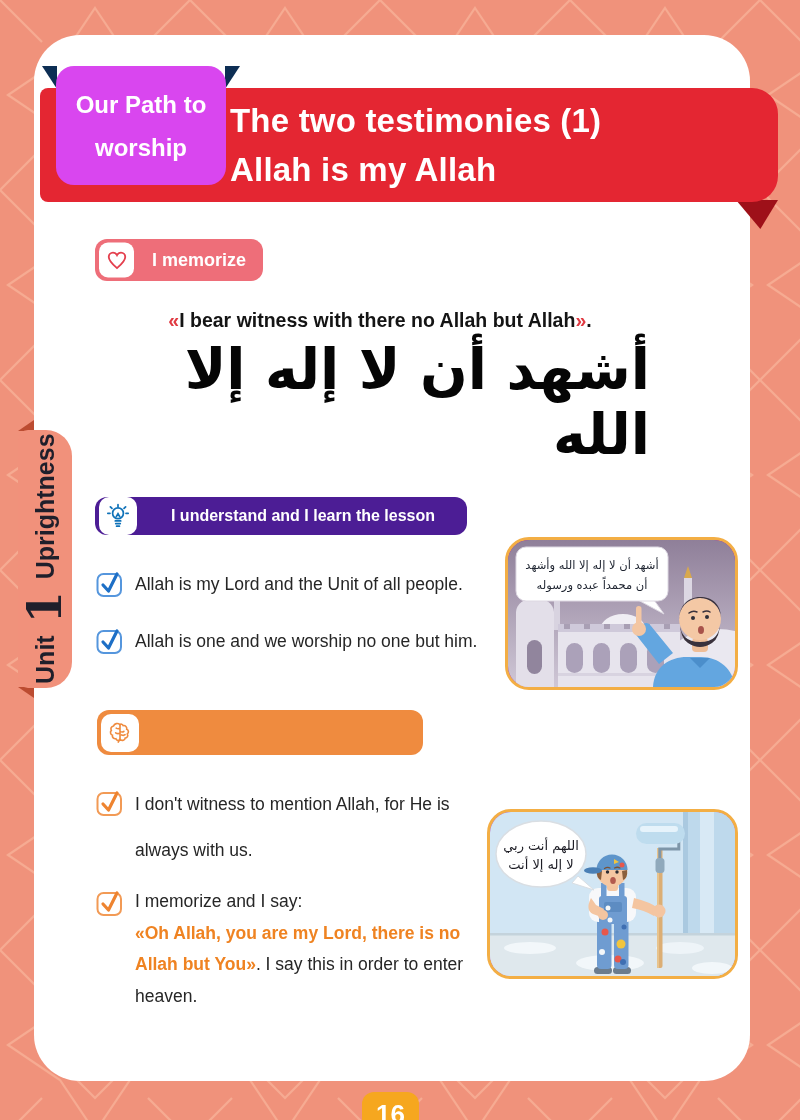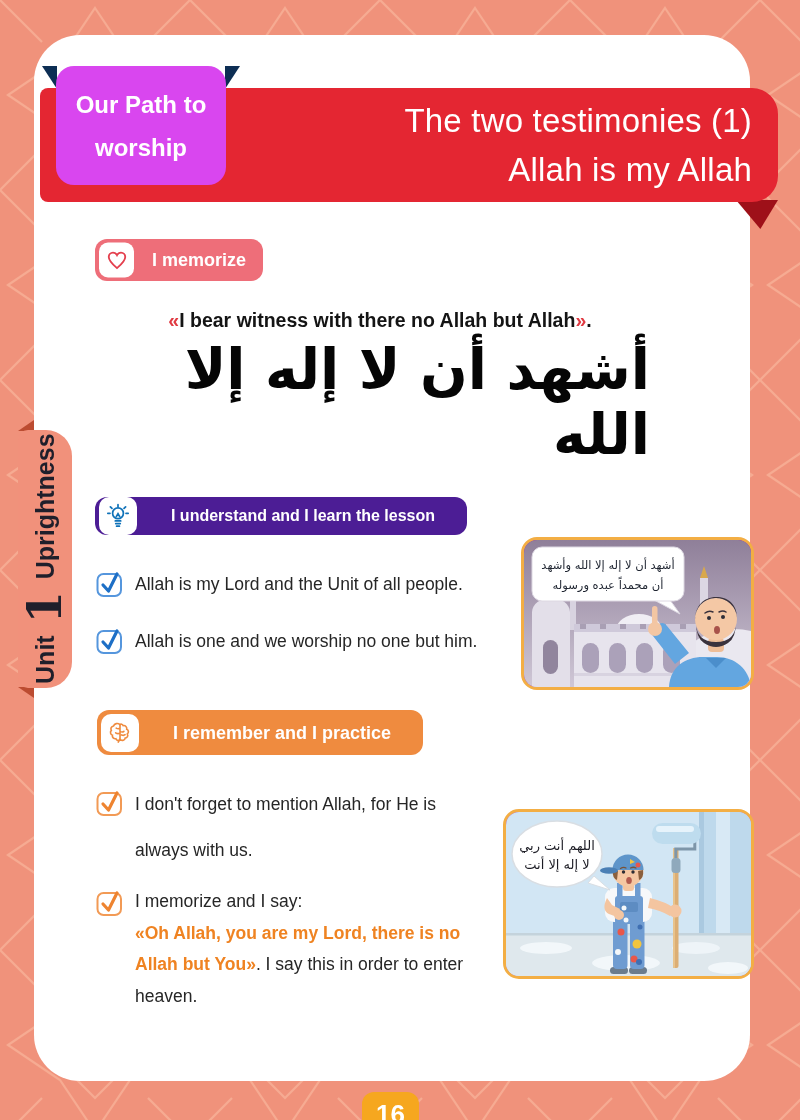--- a/index.html
+++ b/index.html
@@ -4,21 +4,21 @@
 <style>
   * { margin:0; padding:0; box-sizing:border-box; }
   html,body { background:#fff; }
   body { font-family:"Liberation Sans","DejaVu Sans",sans-serif; }
   .page { position:relative; width:800px; height:1120px; overflow:hidden; background:#f0927b; }
   .bg-svg { position:absolute; left:0; top:0; z-index:0; }
   .card { position:absolute; left:34px; top:35px; width:716px; height:1046px; background:#ffffff; border-radius:46px; z-index:1; }
 
   
   .banner { position:absolute; left:40px; top:88px; width:738px; height:114px; background:#e42632; border-radius:8px 26px 26px 8px; z-index:3; }
-  .banner-text { position:absolute; left:190px; right:26px; top:8px; text-align:right; color:#fff; font-size:33px; font-weight:normal; line-height:49px; letter-spacing:.2px; }
+  .banner-text { position:absolute; left:190px; right:26px; top:8px; text-align:left; color:#fff; font-size:33px; font-weight:bold; line-height:49px; letter-spacing:.2px; }
   .banner-fold { position:absolute; left:736px; top:200px; width:42px; height:29px; background:#9e1019; clip-path:polygon(0 0,100% 0,58% 100%); z-index:2; }
   .path-badge { position:absolute; left:56px; top:66px; width:170px; height:119px; background:#d946ef; border-radius:18px; z-index:4; color:#fff; font-size:24px; font-weight:bold; text-align:center; padding-top:17px; line-height:43px; }
   .path-fold { position:absolute; width:15px; height:23px; background:#0d2e54; z-index:3; }
   .path-fold.left  { left:42px;  top:66px; clip-path:polygon(0 0,100% 0,100% 100%); }
   .path-fold.right { left:225px; top:66px; clip-path:polygon(0 0,100% 0,0 100%); }
 
   
   .side-tab { position:absolute; left:18px; top:430px; width:54px; height:258px; background:#f1917b; border-radius:10px 26px 26px 10px; z-index:2; display:flex; align-items:center; justify-content:center; }
   .side-tab .vtext { transform:rotate(-90deg); white-space:nowrap; display:flex; align-items:center; gap:12px; font-weight:bold; font-size:25px; color:#1f1f2b; }
   .side-tab .unit-num { font-family:"DejaVu Serif",serif; font-size:46px; font-weight:bold; line-height:.9; }
@@ -47,21 +47,21 @@
   .check-item svg { flex:0 0 auto; }
   #chk1 { left:96px; top:572px; width:430px; } #chk1 svg { margin-top:-3px; }
   #chk2 { left:96px; top:629px; width:430px; } #chk2 svg { margin-top:-3px; }
   #chk1 .itm-text, #chk2 .itm-text { padding-top:2px; }
   #chk3 { left:96px; top:781px; width:372px; } #chk3 .itm-text { line-height:2.65; } #chk3 svg { margin-top:7px; }
   #chk4 { left:96px; top:886px; width:392px; } #chk4 .itm-text { line-height:1.8; } #chk4 svg { margin-top:2px; }
   .orange-quote { color:#ef8322; font-weight:bold; }
   .block { display:block; }
 
   
-  .illus { position:absolute; border:3px solid #f3ae44; border-radius:16px; overflow:hidden; background:#a21caf; z-index:2;margin-left:16px; }
+  .illus { position:absolute; border:3px solid #f3ae44; border-radius:24px; overflow:hidden; background:#a21caf; z-index:2; }
   #illus1 { left:505px; top:537px; width:233px; height:153px; }
   #illus2 { left:487px; top:809px; width:251px; height:170px; }
   .illus svg { display:block; width:100%; height:100%; }
 
   
   .page-tab { position:absolute; left:362px; top:1092px; width:57px; height:64px; background:#f6a71f; border-radius:12px; z-index:2; text-align:center; color:#fff; font-weight:bold; font-size:26px; padding-top:7px; }
 </style>
 </head>
 <body>
 
@@ -201,29 +201,28 @@
     </svg>
   </div>
 
   <div class="section-badge" id="badge-practice">
     <span class="badge-icon">
       <svg width="26" height="26" viewBox="0 0 24 24" fill="none" stroke="#ef8b3f" stroke-width="1.5" stroke-linecap="round">
         <path d="M12 4.2c-2-1.7-5.2-1-6 1.3-2 .3-3 2.5-2 4.1-1.4 1.4-.8 3.8 1 4.4-.4 2 1.2 3.6 3.2 3.3.6 1.8 3 2.3 4.2.8 1.6 1.3 4 .6 4.4-1.4 1.9-.2 3-2.2 2-3.8 1.5-1.2 1.2-3.6-.6-4.3.5-2-1.3-3.9-3.3-3.4-.6-1.3-2.1-1.7-2.9-1z"></path>
         <path d="M12 4.6v12.6M12 17.2l-1.6 3.2M8.5 7.5q2 1.2 3.4 0M12 10.5q2.2 1.2 3.6 0M8 11.8q1.6 1.2 3.8.5M13.5 13.8q2 .8 3.2-.2"></path>
       </svg>
     </span>
-    <span class="badge-label">I remember and I practice</span>
   </div>
 
   <div class="check-item" id="chk3">
     <svg width="27" height="29" viewBox="0 0 27 29">
       <rect x="1.5" y="5" width="23.5" height="22" rx="6" fill="#fff" stroke="#f29a55" stroke-width="2"></rect>
       <path d="M7 16l5.5 6L21 5" fill="none" stroke="#ee8430" stroke-width="3.2" stroke-linecap="round" stroke-linejoin="round"></path>
     </svg>
-    <span class="itm-text">I don't forget to mention Allah, for He is always with us.</span>
+    <span class="itm-text">I don't witness to mention Allah, for He is always with us.</span>
   </div>
 
   <div class="check-item" id="chk4">
     <svg width="27" height="29" viewBox="0 0 27 29">
       <rect x="1.5" y="5" width="23.5" height="22" rx="6" fill="#fff" stroke="#f29a55" stroke-width="2"></rect>
       <path d="M7 16l5.5 6L21 5" fill="none" stroke="#ee8430" stroke-width="3.2" stroke-linecap="round" stroke-linejoin="round"></path>
     </svg>
     <span class="itm-text">
       <span class="block">I memorize and I say:</span><span class="orange-quote">«Oh Allah, you are my Lord, there is no Allah but You»</span><span>. I say this in order to enter heaven.</span>
     </span>

